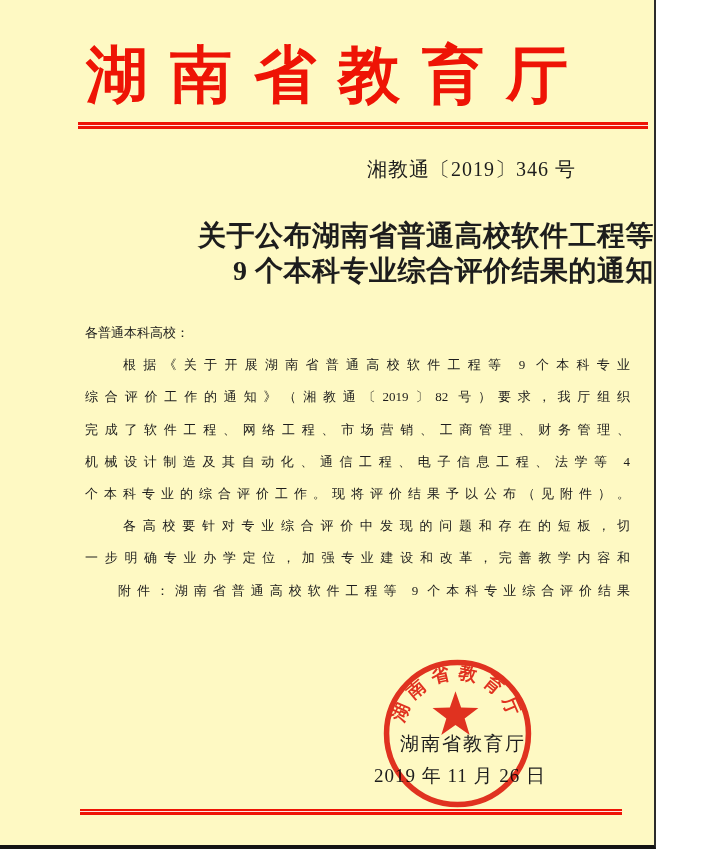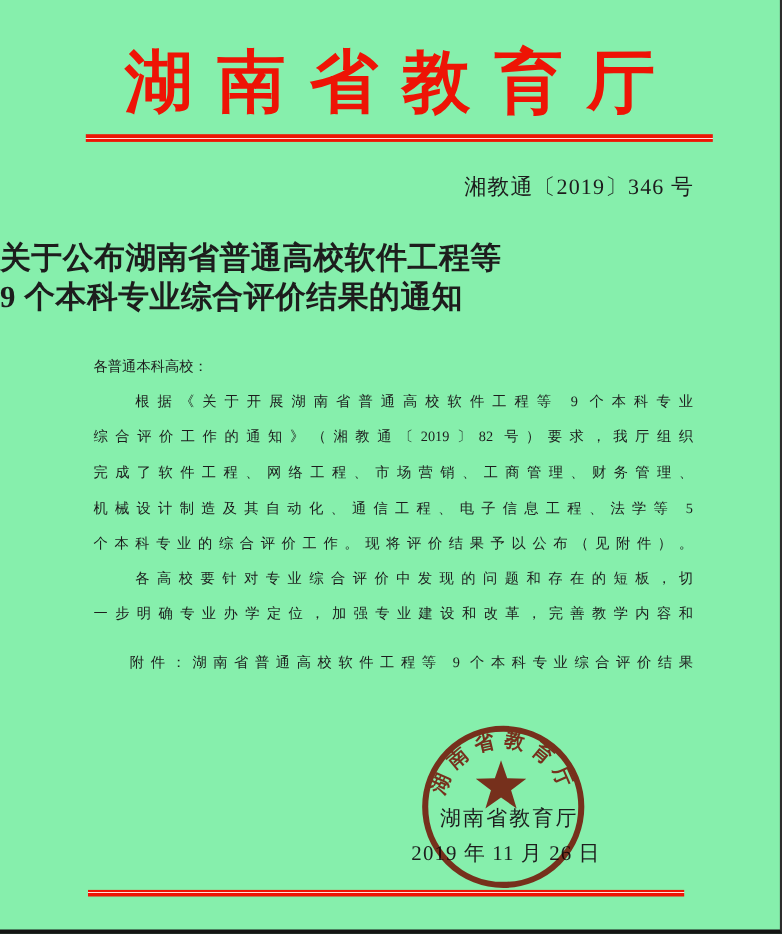--- a/index.html
+++ b/index.html
@@ -3,22 +3,22 @@
 <meta charset="utf-8">
 <style>
   :root{
     --red:#ee1405;
     --seal-red:#df2318;
     --ink:#1d1d1d;
   }
   html,body{margin:0;padding:0;background:#ffffff;}
   .page{
     position:relative;
-    width:711px;height:849px;
-    background:#86efac;
+    width:656px;height:849px;
+    background:#fef9c3;
     font-family:"Liberation Serif","DejaVu Serif",serif;
     color:var(--ink);
     overflow:hidden;
     box-sizing:border-box;
     border-right:2px solid #2c2c2c;
     border-bottom:4px solid #141414;
   }
   .agency{
     position:absolute;top:38px;left:0;right:0;
     text-align:center;
@@ -35,32 +35,32 @@
   .rule-bottom{
     top:809px;left:80px;width:542px;height:6px;
     background:linear-gradient(to bottom,var(--red) 0 2px,#ffe2de 2px 3px,var(--red) 3px 6px);
   }
   .docnum{
     position:absolute;top:156px;right:78px;
     font-size:20px;letter-spacing:1px;
   }
   .title{
     position:absolute;top:218px;left:0;right:0;
-    text-align:left;
+    text-align:right;
     font-size:28px;font-weight:bold;line-height:35px;
     letter-spacing:0.5px;
   }
   .body-block{
     position:absolute;top:317px;left:85px;width:545px;
     font-size:13px;line-height:32.2px;
   }
   .line{height:32.2px;white-space:normal;}
   .just{text-align:justify;text-align-last:justify;}
   .indent{text-indent:38px;}
-  .attach{text-indent:33px;margin-top:11px;}
+  .attach{text-indent:33px;}
   .signature{
     position:absolute;top:731px;left:381px;width:164px;
     text-align:center;font-size:19px;letter-spacing:2px;
   }
   .date{
     position:absolute;top:763px;left:371px;width:178px;
     text-align:center;font-size:19px;letter-spacing:1px;
   }
   .seal{
     position:absolute;left:380px;top:654px;width:157px;height:157px;
@@ -86,21 +86,21 @@
   <div class="title">
     <div>关于公布湖南省普通高校软件工程等</div>
     <div>9 个本科专业综合评价结果的通知</div>
   </div>
 
   <div class="body-block">
     <div class="line">各普通本科高校：</div>
     <div class="line just indent">根据《关于开展湖南省普通高校软件工程等 9 个本科专业</div>
     <div class="line just">综合评价工作的通知》（湘教通〔2019〕82 号）要求，我厅组织</div>
     <div class="line just">完成了软件工程、网络工程、市场营销、工商管理、财务管理、</div>
-    <div class="line just">机械设计制造及其自动化、通信工程、电子信息工程、法学等 5</div>
+    <div class="line just">机械设计制造及其自动化、通信工程、电子信息工程、法学等 4</div>
     <div class="line just">个本科专业的综合评价工作。现将评价结果予以公布（见附件）。</div>
     <div class="line just indent">各高校要针对专业综合评价中发现的问题和存在的短板，切</div>
     <div class="line just">一步明确专业办学定位，加强专业建设和改革，完善教学内容和</div>
     <div class="line just attach">附件：湖南省普通高校软件工程等 9 个本科专业综合评价结果</div>
   </div>
 
   <div class="signature">湖南省教育厅</div>
   <div class="date">2019 年 11 月 26 日</div>
 
   <svg class="seal" viewBox="0 0 156 156" aria-hidden="true">

